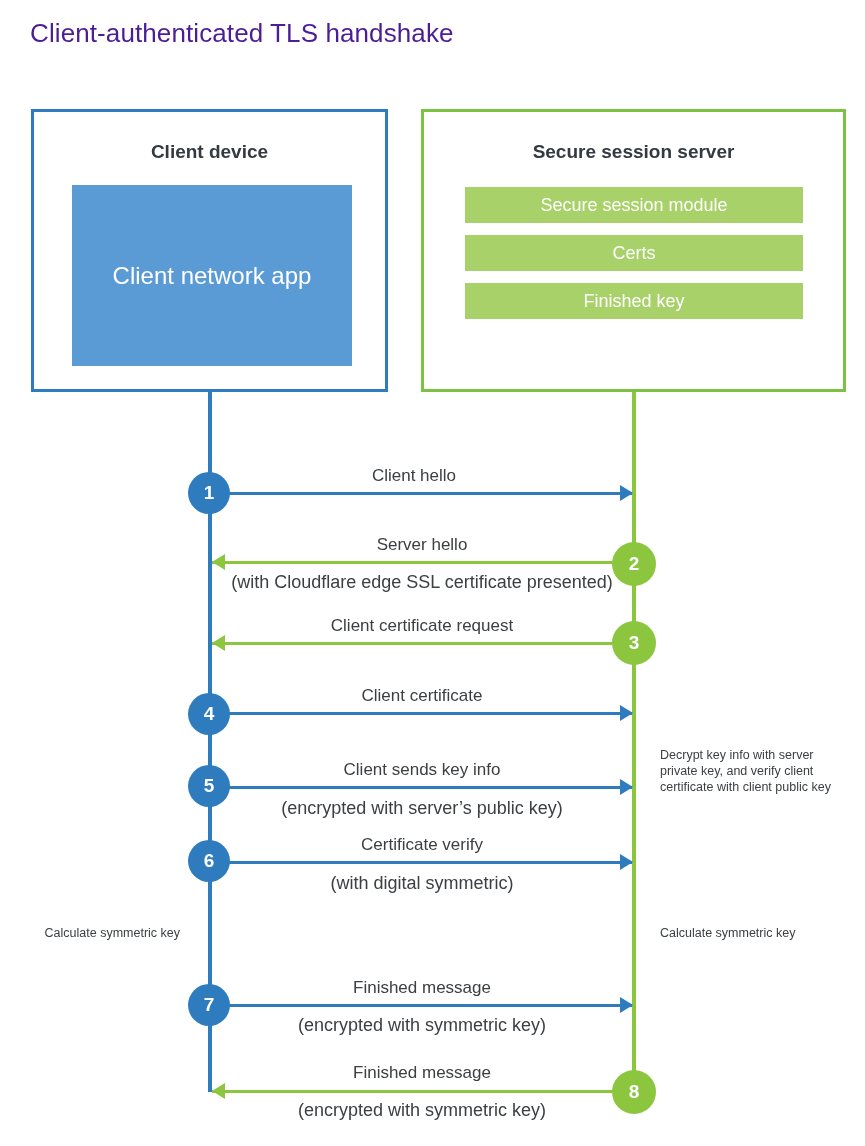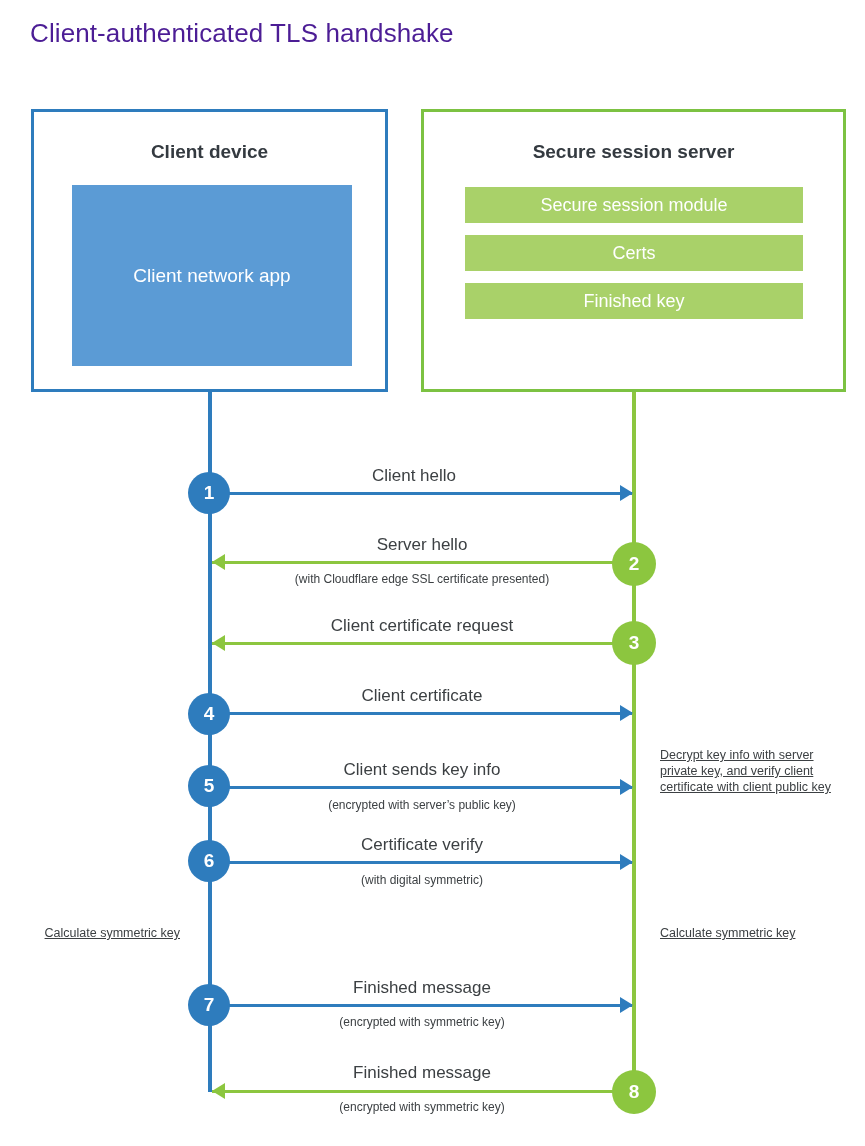--- a/index.html
+++ b/index.html
@@ -62,21 +62,21 @@
     color: #343a40;
   }
   .client-app {
     position: absolute;
     left: 38px;
     top: 73px;
     width: 280px;
     height: 181px;
     background: #5b9bd5;
     color: #ffffff;
-    font-size: 19px;
+    font-size: 24px;
     line-height: 26px;
     display: flex;
     align-items: center;
     justify-content: center;
     text-align: center;
   }
   .server-bars {
     position: absolute;
     left: 41px;
     top: 75px;
@@ -142,31 +142,30 @@
   .msg-label {
     position: absolute;
     text-align: center;
     font-size: 17px;
     color: #3c4043;
     white-space: nowrap;
   }
   .msg-sub {
     position: absolute;
     text-align: center;
-    font-size: 12px;
+    font-size: 18px;
     color: #3c4043;
     white-space: nowrap;
   }
   
   .side-note {
     position: absolute;
     font-size: 12.5px;
     line-height: 16px;
     color: #3c4043;
-    text-decoration: underline;
   }
   .side-note.left { text-align: right; }
   .side-note.right { text-align: left; }
 </style>
 </head>
 <body>
 
 <div id="stage">
 
   <div class="title">Client-authenticated TLS handshake</div>

